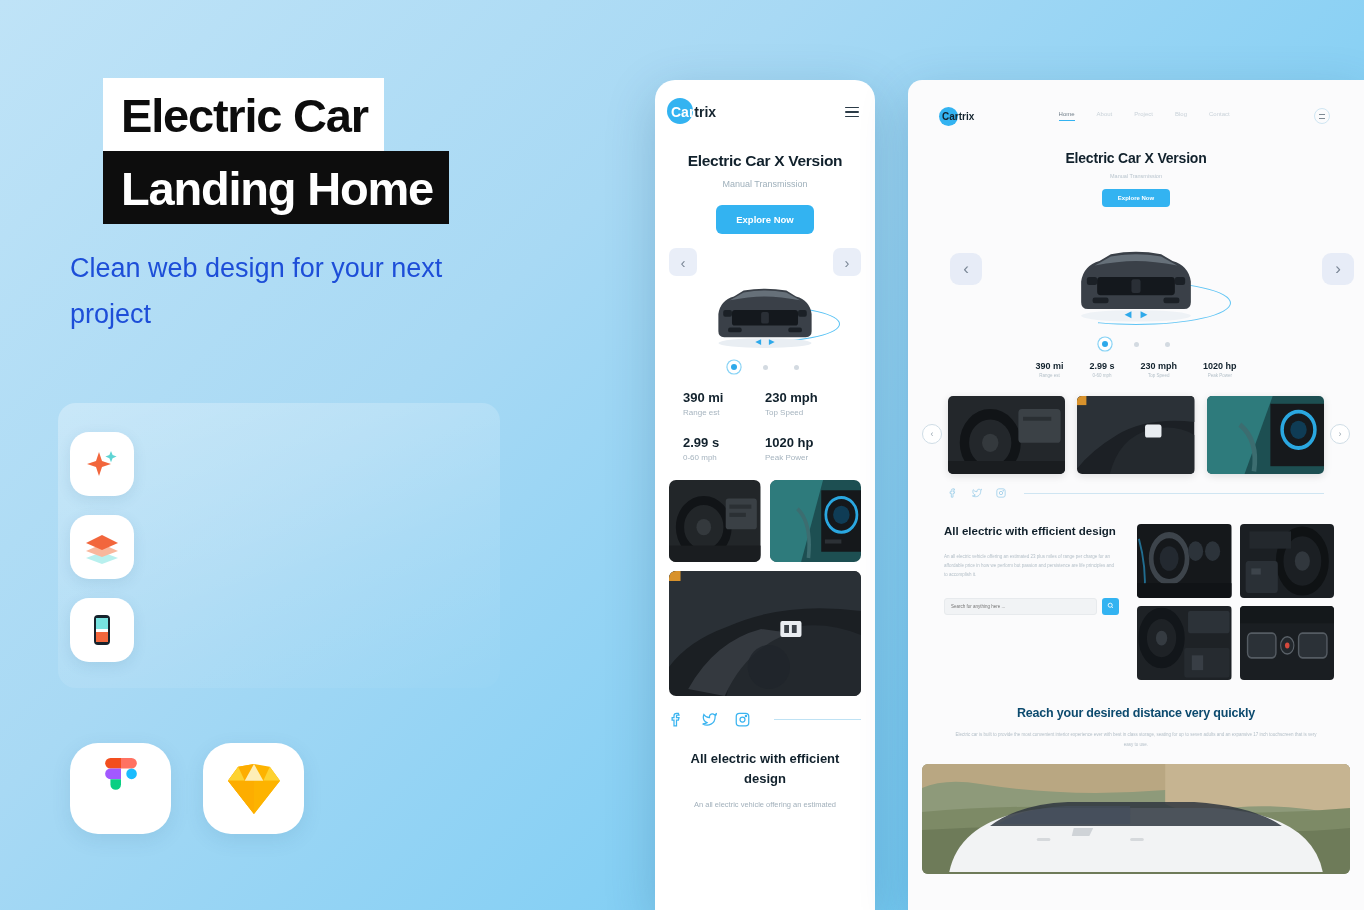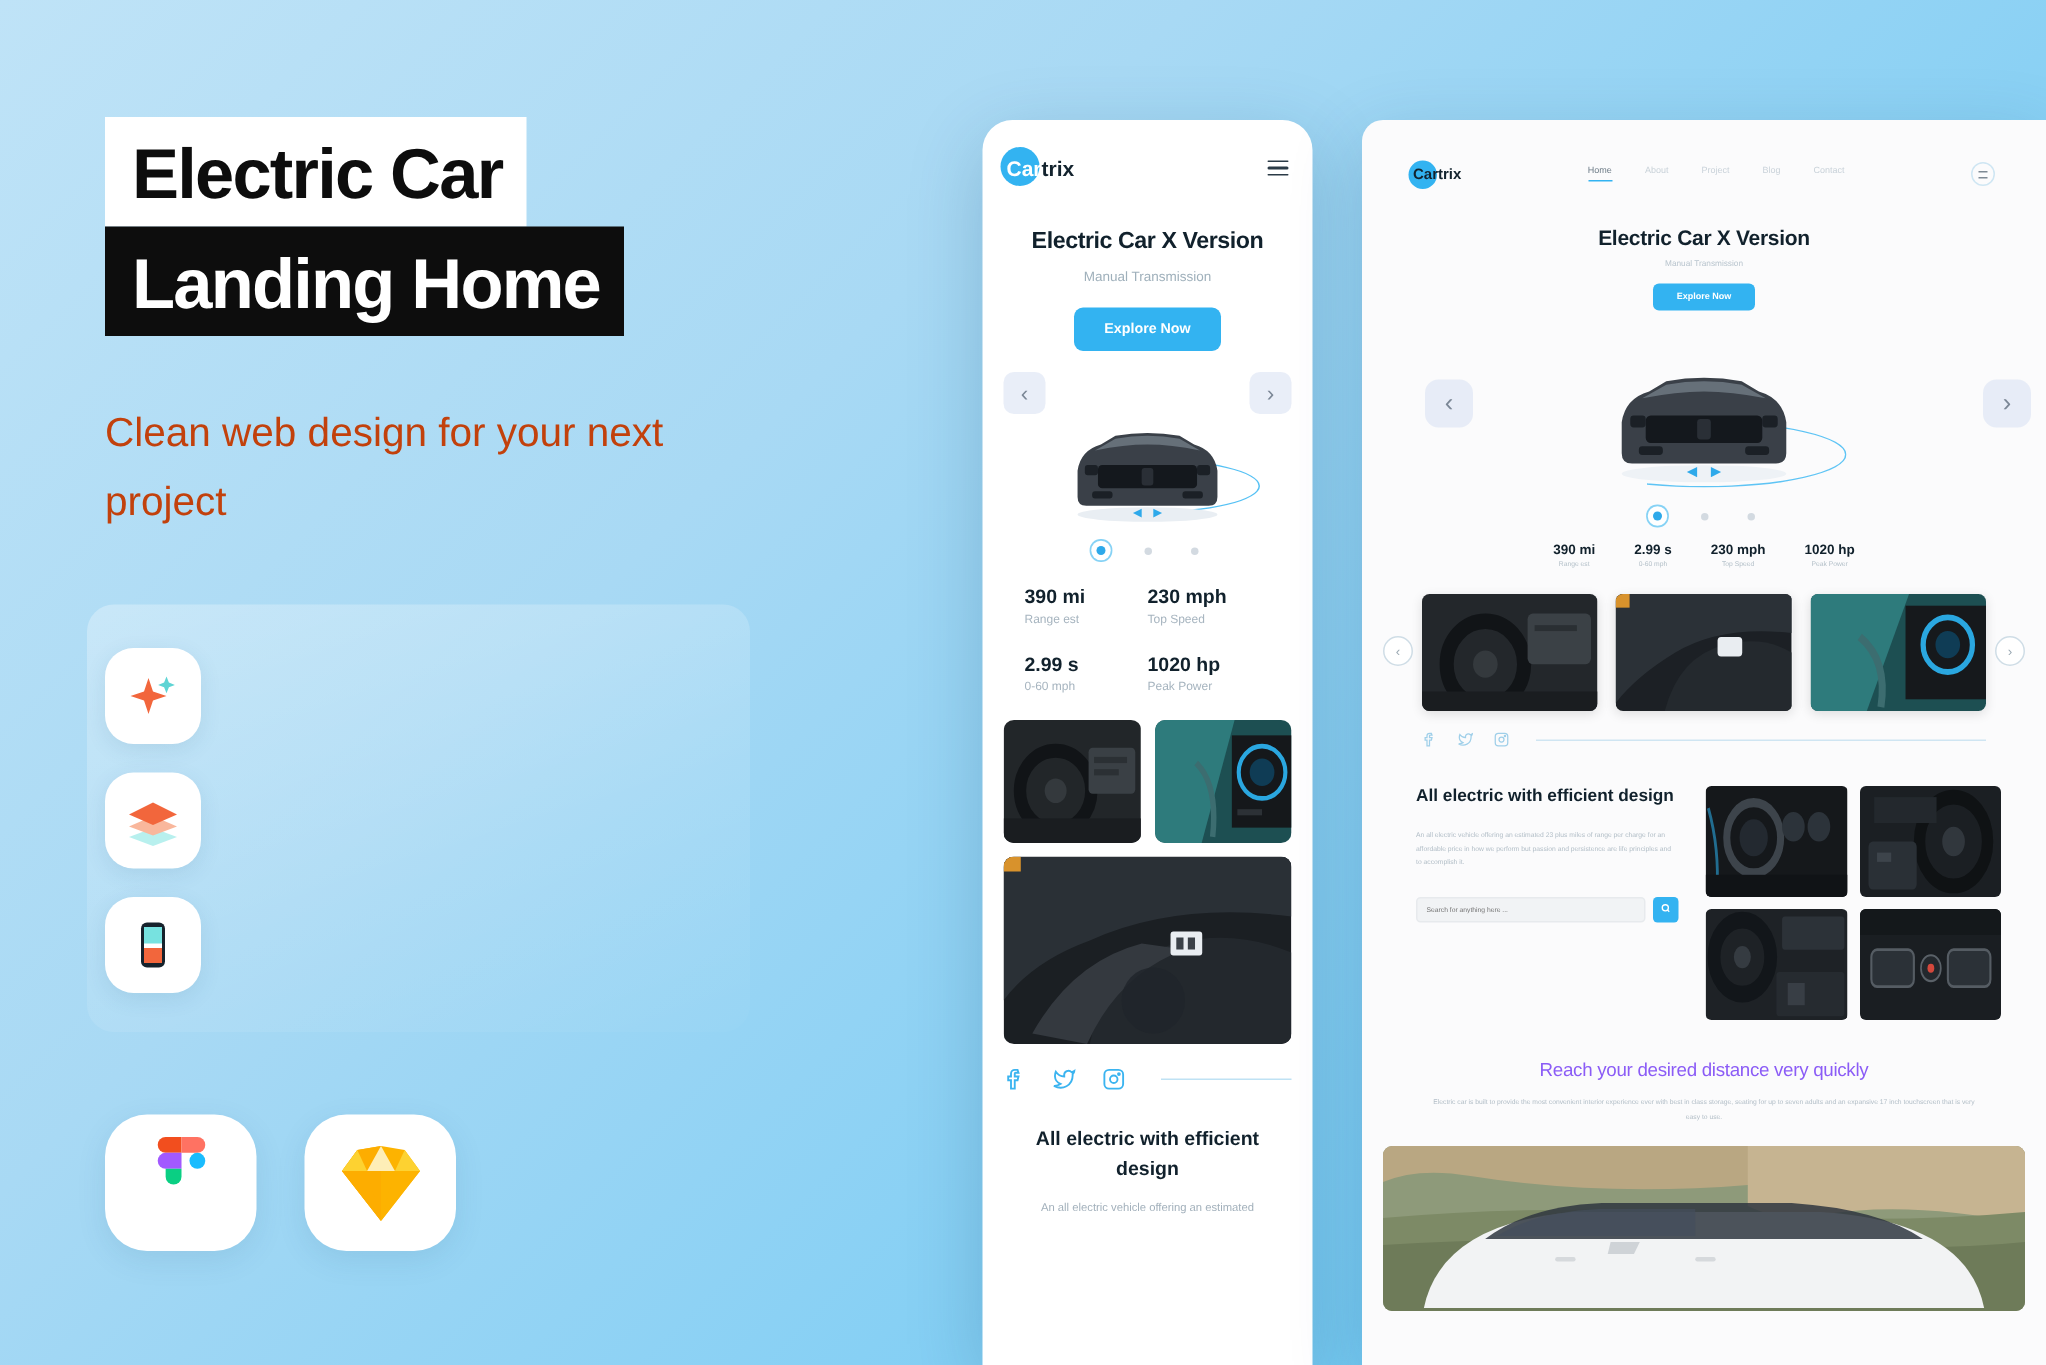--- a/index.html
+++ b/index.html
@@ -6,36 +6,36 @@
   html, body { width: 1364px; height: 910px; overflow: hidden; }
   body {
     font-family: "Liberation Sans", sans-serif;
     background: linear-gradient(135deg, #bfe3f7 0%, #a8d9f4 35%, #7ccdf4 75%, #62c6f3 100%);
     position: relative;
   }
 
   
   .promo { position: absolute; left: 70px; top: 78px; width: 460px; }
 
-  .title-line { display: inline-block; font-weight: 700; letter-spacing: -1.2px; }
+  .title-line { display: inline-block; font-weight: 700; letter-spacing: -1.2px; margin-left: 33px; }
   .title-line-1 {
     background: #ffffff; color: #0d0d0d;
     font-size: 47px; line-height: 1.0;
     padding: 14px 16px 12px 18px;
   }
   .title-line-2 {
     background: #0d0d0d; color: #ffffff;
     font-size: 47px; line-height: 1.0;
     padding: 14px 16px 12px 18px;
     margin-top: 0px;
   }
   .subtitle {
-    margin-top: 42px;
+    margin-top: 22px;
     font-size: 27px; line-height: 1.7;
-    color: #c2410c; font-weight: 400;
+    color: #1d4ed8; font-weight: 400;
   }
 
   
   .feature-card {
     position: absolute; left: 58px; top: 403px;
     width: 442px; height: 285px;
     border-radius: 18px;
     background: linear-gradient(160deg, rgba(255,255,255,0.30) 0%, rgba(255,255,255,0.10) 60%, rgba(255,255,255,0.02) 100%);
   }
   .feature-row { position: absolute; left: 12px; display: flex; align-items: center; gap: 24px; }
@@ -162,21 +162,21 @@
   .d-sec-left { width: 175px; }
   .d-sec-title { font-size: 11.5px; font-weight: 700; color: #11212c; line-height: 1.35; }
   .d-sec-body { font-size: 4.5px; color: #b2bec7; line-height: 2.1; margin-top: 12px; }
   .d-search { margin-top: 18px; display: flex; align-items: center; gap: 5px; }
   .d-search-input { flex: 1; height: 17px; border-radius: 3px; background: #f1f3f5; border: 1px solid #e7eaed; font-size: 4.5px; color: #b9c3cb; padding: 0 6px; font-family: "Liberation Sans", sans-serif; }
   .d-search-btn { width: 17px; height: 17px; border-radius: 3px; background: #33b3f1; border: none; color: #fff; font-size: 7px; }
   .d-grid { display: grid; grid-template-columns: 1fr 1fr; gap: 8px; flex: 1; }
   .d-grid-img { height: 74px; border-radius: 4px; overflow: hidden; }
 
   .d-band { text-align: center; padding: 26px 46px 0 46px; }
-  .d-band-title { font-size: 12.5px; font-weight: 400; color: #8b5cf6; letter-spacing: -0.2px; }
+  .d-band-title { font-size: 12.5px; font-weight: 700; color: #0c4a6e; letter-spacing: -0.2px; }
   .d-band-body { font-size: 4.5px; color: #b2bec7; line-height: 2.2; margin-top: 10px; }
   .d-hero-img { margin: 14px 14px 0 14px; height: 110px; border-radius: 6px; overflow: hidden; }
 
   .ph-img { width: 100%; height: 100%; display: block; }
 </style>
 </head>
 <body>
 
 <div class="promo">
   <div><span class="title-line title-line-1">Electric Car</span></div>

